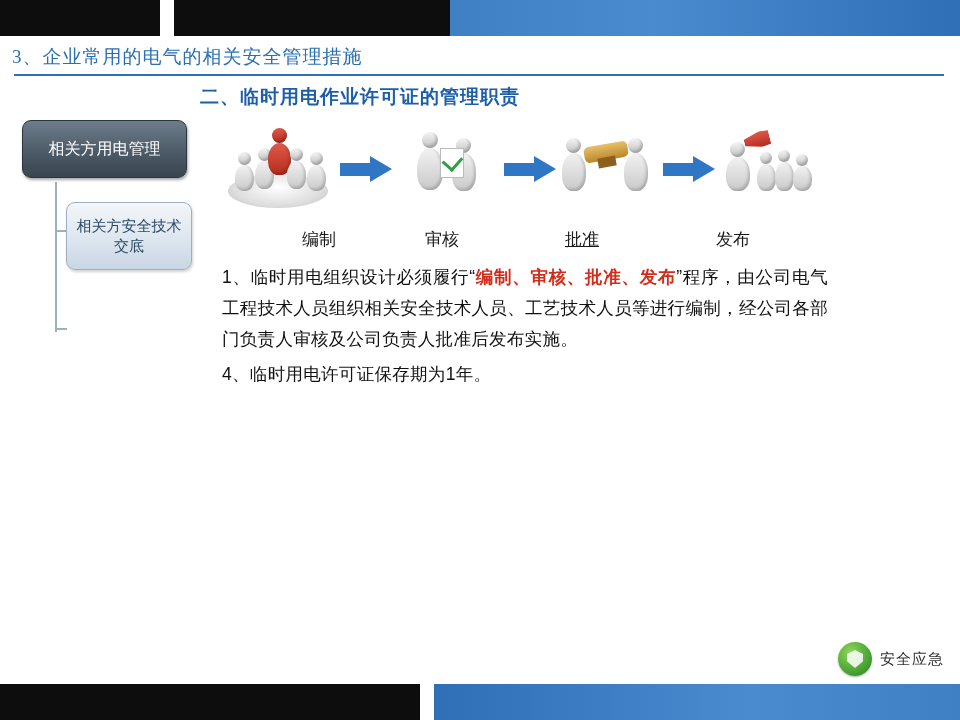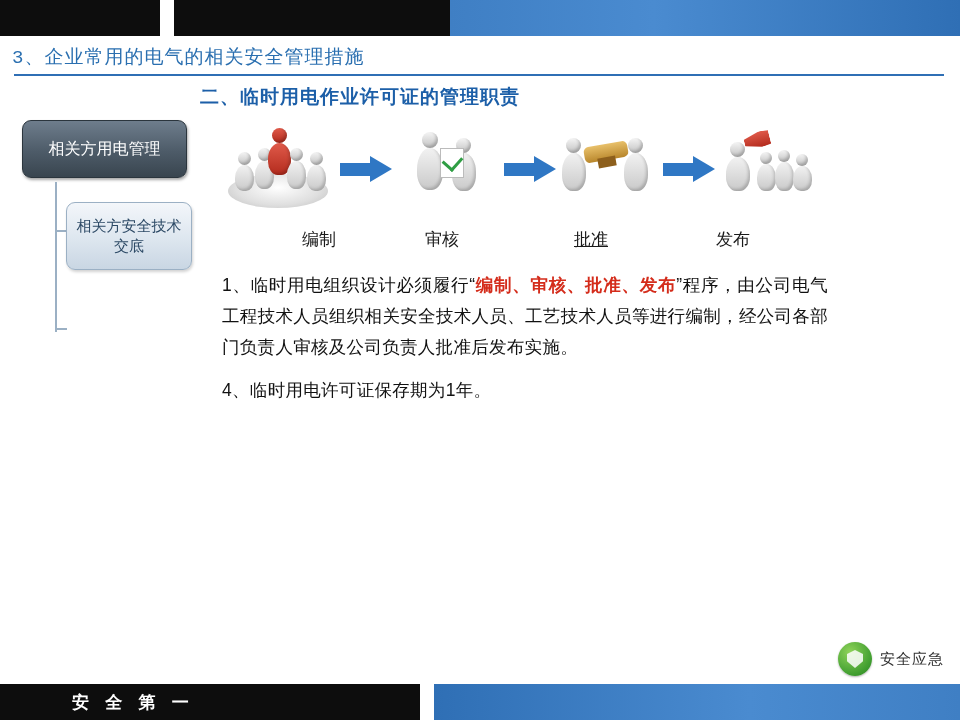--- a/index.html
+++ b/index.html
@@ -45,21 +45,21 @@
     color: #ffffff;
     letter-spacing: 0.5px;
     text-shadow: 1px 1px 2px rgba(0,0,0,.35);
   }
 
   
   .section-no {
     position: absolute;
     left: 12px;
     top: 44px;
-    font-family: Liberation Mono, monospace;
+    font-family: Liberation Serif, serif;
     font-size: 19px;
     color: #2a6fb0;
     letter-spacing: 1px;
   }
   .rule-line {
     position: absolute;
     left: 14px;
     top: 74px;
     width: 930px;
     height: 2px;
@@ -175,21 +175,21 @@
   .flow-label {
     position: absolute;
     top: 0;
     width: 120px;
     text-align: center;
     font-size: 17px;
     color: #1a1a1a;
   }
   .fl-1 { left: 0px; text-align: right; }
   .fl-2 { left: 166px; font-family: Liberation Serif, serif; }
-  .fl-3 { left: 315px; text-decoration: underline; }
+  .fl-3 { left: 306px; text-decoration: underline; }
   .fl-4 { left: 457px; text-align: center; }
 
   
   .cluster {
     position: absolute;
     inset: 0;
   }
   .fig {
     position: absolute;
     background: linear-gradient(180deg,#f2f2f2 0%, #c9c9c9 100%);
@@ -214,21 +214,21 @@
   .body-text {
     position: absolute;
     left: 222px;
     top: 258px;
     width: 606px;
     font-size: 17.5px;
     color: #111111;
     line-height: 1.78;
     letter-spacing: .3px;
   }
-  .body-text p { margin: 12px 0 2px 0; text-align: justify; }
+  .body-text p { margin: 4px 0 2px 0; text-align: justify; }
   .hl {
     color: #d42c1b;
     font-weight: bold;
   }
 
   
   .bottom-bar {
     position: absolute;
     left: 0; bottom: 0;
     width: 960px;
@@ -387,14 +387,13 @@
 
 <div class="watermark">
   <div class="wm-logo"></div>
   <div class="wm-text">安全应急</div>
 </div>
 
 <div class="bottom-bar">
   <div class="bb-seg bb-black"></div>
   <div class="bb-seg bb-white"></div>
   <div class="bb-seg bb-blue"></div>
-  <div class="bb-title">安 全 第 一</div>
 </div>
 
 </body></html>

